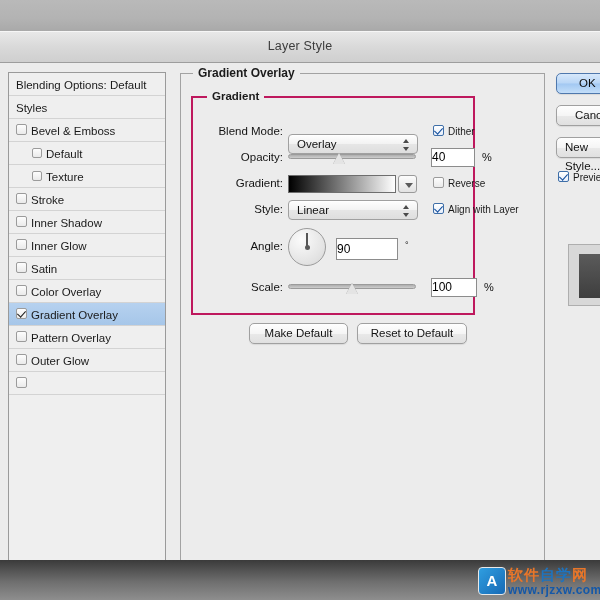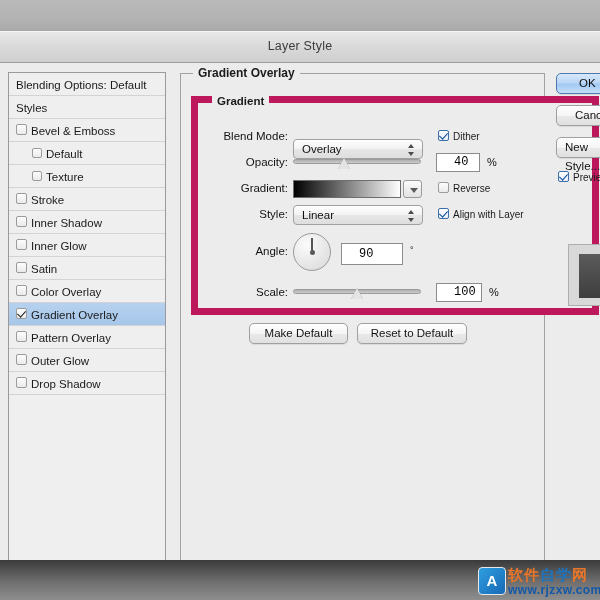--- a/index.html
+++ b/index.html
@@ -48,22 +48,22 @@
     border:solid #1d1d1d;border-width:0 1.7px 1.7px 0;transform:rotate(42deg);}
   .cb.blue{border:1px solid #3f6fa8;background:linear-gradient(to bottom,#ffffff,#e6eefa);}
   .cb.blue:after{border-color:#0f4c9b;}
 
   
   .main-group{position:absolute;left:180px;top:41px;width:365px;height:507px;
     border:1px solid #a2a2a2;background:#ececec;box-sizing:border-box;}
   .grp-title{position:absolute;left:12px;top:-8px;background:#ececec;
     padding:0 5px;font-weight:bold;font-size:12px;color:#1b1b1b;}
 
-  .sub-group{position:absolute;left:10px;top:22px;width:408px;height:219px;
-    border:7px solid #be185d;background:#ececec;box-sizing:border-box;}
+  .sub-group{position:absolute;left:10px;top:22px;width:284px;height:219px;
+    border:2px solid #be185d;background:#ececec;box-sizing:border-box;}
   .sub-title{position:absolute;left:14px;top:-8px;background:#ececec;
     padding:0 5px;font-weight:bold;font-size:11.5px;color:#1b1b1b;}
 
   .row{position:absolute;left:0;width:343px;height:22px;}
   .rlbl{position:absolute;right:253px;top:3px;text-align:right;font-size:11.5px;
     white-space:nowrap;color:#131313;}
 
   
   .popup{position:relative;height:20px;box-sizing:border-box;
     border:1px solid #a0a0a0;border-radius:4px;
@@ -71,21 +71,21 @@
     font-size:11.5px;line-height:19px;padding-left:8px;color:#111;
     box-shadow:0 1px 0 rgba(255,255,255,.7) inset;}
   .popup .arrows{position:absolute;right:7px;top:4px;width:7px;height:12px;}
   .popup .arrows:before,.popup .arrows:after{content:"";position:absolute;left:0;
     border-left:3.5px solid transparent;border-right:3.5px solid transparent;}
   .popup .arrows:before{top:0;border-bottom:4px solid #4a4a4a;}
   .popup .arrows:after{bottom:0;border-top:4px solid #4a4a4a;}
 
   
   .num{position:absolute;height:19px;box-sizing:border-box;border:1px solid #8c8c8c;
-    background:#fff;font-size:12px;line-height:17px;padding-left:17px;color:#000;font-family:Liberation Mono, monospace;}
+    background:#fff;font-size:12px;line-height:17px;padding-left:0;color:#000;}
   .unit{position:absolute;font-size:11px;color:#111;}
 
   
   .slider{position:absolute;height:14px;}
   .track{position:absolute;left:0;top:4px;width:100%;height:5px;border-radius:3px;
     background:linear-gradient(to bottom,#aeaeae,#cdcdcd);border:1px solid #9b9b9b;
     box-sizing:border-box;}
   .thumb{position:absolute;top:3px;width:13px;height:11px;margin-left:-6px;}
   .thumb:after{content:"";position:absolute;left:0;top:0;width:0;height:0;
     border-left:6.5px solid transparent;border-right:6.5px solid transparent;
@@ -164,21 +164,21 @@
           <div class="srow indent"><span class="cb sm"></span><span class="lbl">Default</span></div>
           <div class="srow indent"><span class="cb sm"></span><span class="lbl">Texture</span></div>
           <div class="srow"><span class="cb"></span><span class="lbl">Stroke</span></div>
           <div class="srow"><span class="cb"></span><span class="lbl">Inner Shadow</span></div>
           <div class="srow"><span class="cb"></span><span class="lbl">Inner Glow</span></div>
           <div class="srow"><span class="cb"></span><span class="lbl">Satin</span></div>
           <div class="srow"><span class="cb"></span><span class="lbl">Color Overlay</span></div>
           <div class="srow sel"><span class="cb on"></span><span class="lbl">Gradient Overlay</span></div>
           <div class="srow"><span class="cb"></span><span class="lbl">Pattern Overlay</span></div>
           <div class="srow"><span class="cb"></span><span class="lbl">Outer Glow</span></div>
-          <div class="srow"><span class="cb"></span><span class="lbl">Drop Shadow</span></div>
+          <div class="srow"><span class="cb"></span></div>
         </div>
       <div class="srow filler"></div>
     </div>
 
     <div class="main-group">
       <div class="grp-title">Gradient Overlay</div>
 
       <div class="sub-group">
         <div class="sub-title">Gradient</div>
 

